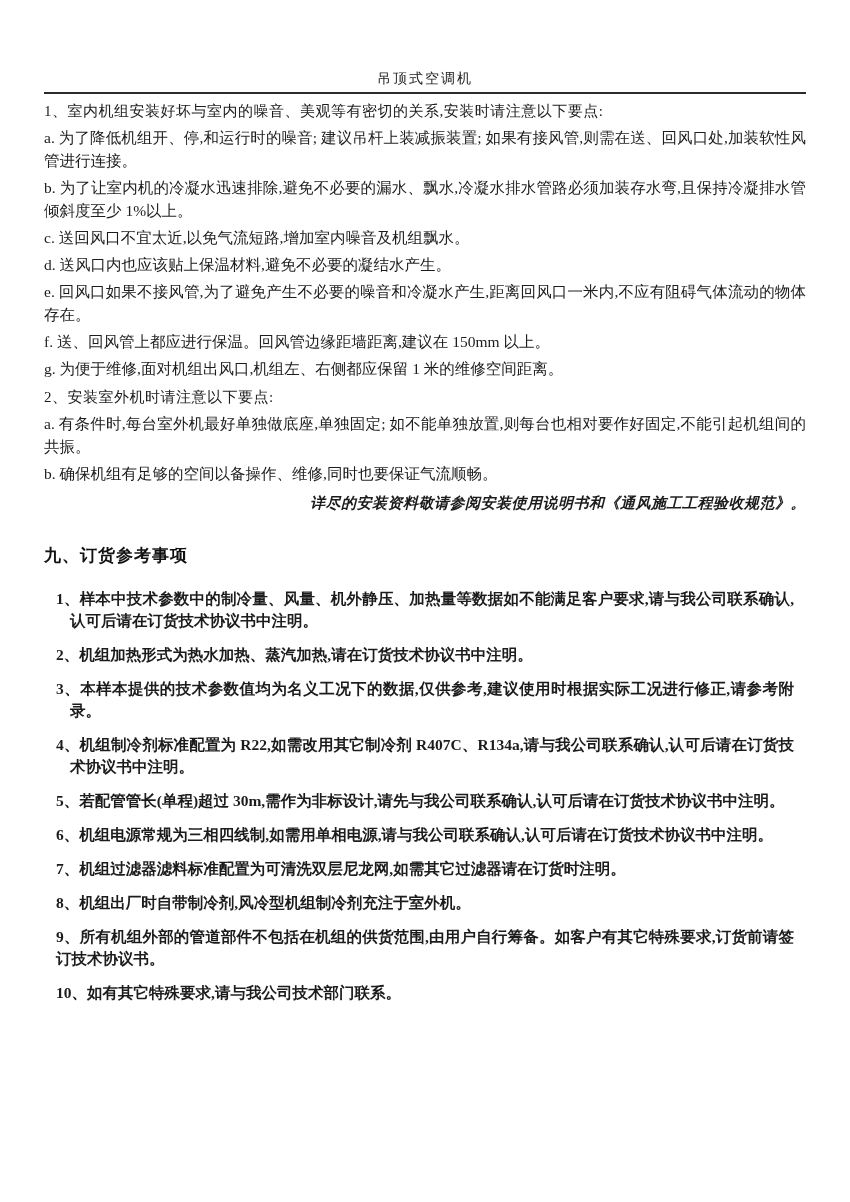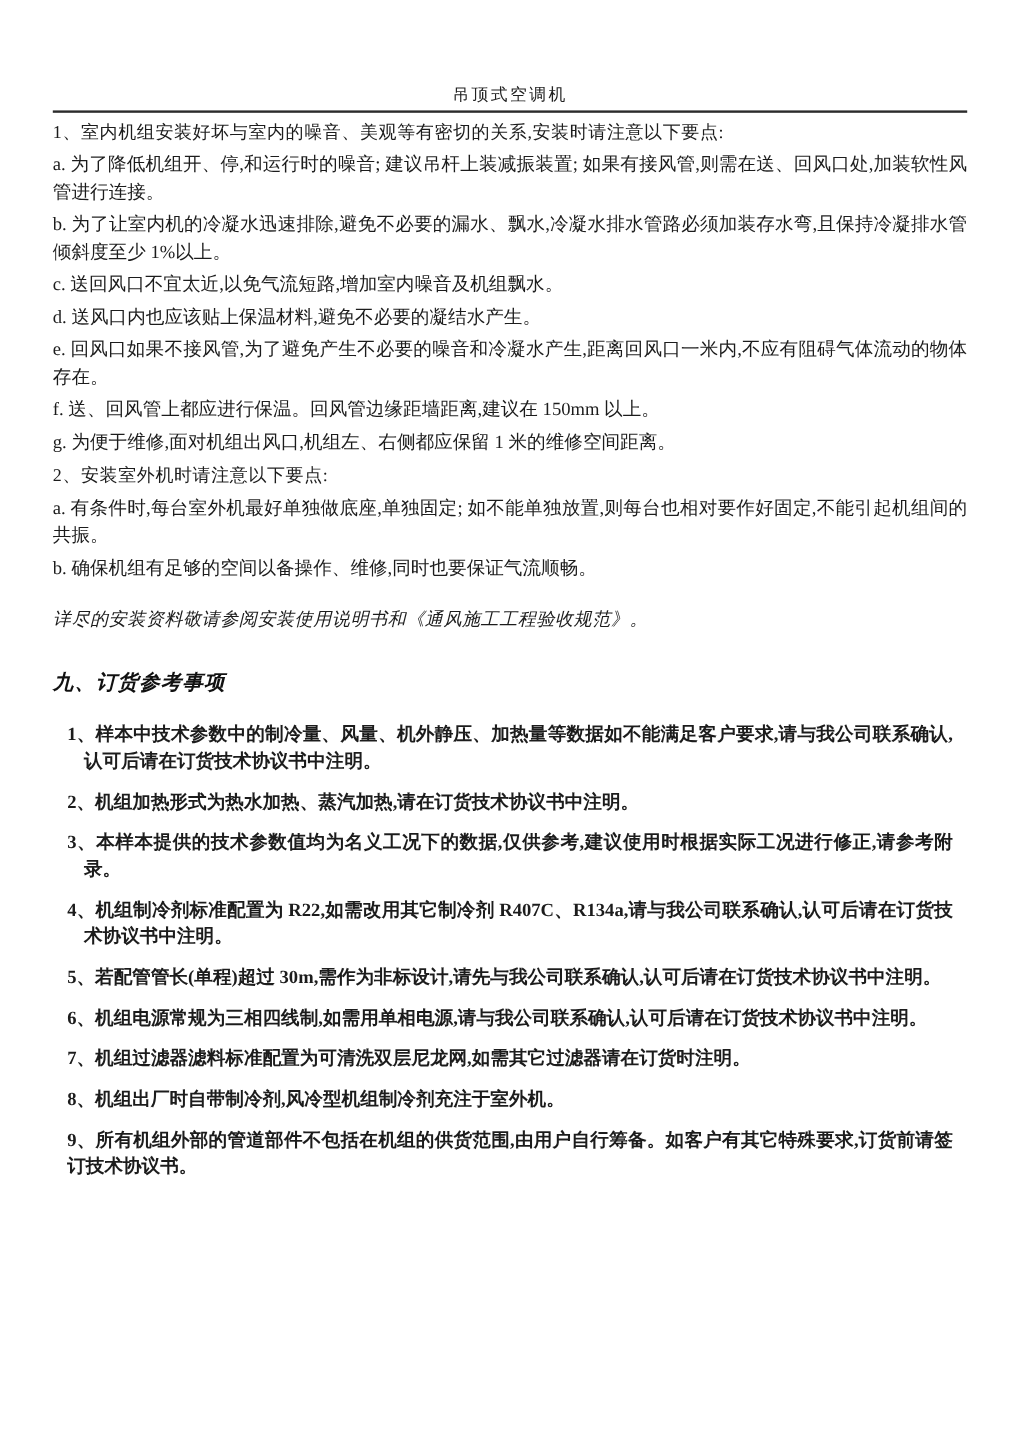--- a/index.html
+++ b/index.html
@@ -44,36 +44,36 @@
     margin-top: 7px;
     letter-spacing: 0.5px;
   }
   p.body {
     font-size: 15.5px;
     line-height: 23px;
     margin-top: 4px;
     text-align: justify;
   }
   p.note {
-    font-weight: normal;
+    font-weight: bold;
     font-style: italic;
     font-size: 15px;
     line-height: 21px;
-    margin-top: 22px;
+    margin-top: 8px;
     letter-spacing: 0.5px;
+    text-align: right;
   }
   h2.sec9 {
     font-family: "DejaVu Sans", "Liberation Sans", sans-serif;
     font-weight: bold;
     font-size: 17px;
     letter-spacing: 1px;
     margin: 30px 0 0 0;
     line-height: 22px;
     color: #111;
-    font-style: italic;
   }
   .items { margin-top: 22px; }
   p.item {
     font-size: 15.5px;
     line-height: 22px;
     margin: 12px;
     text-align: justify;
     padding-left: 14px;
     text-indent: -14px;
     font-weight: bold;
@@ -122,16 +122,17 @@
   <div class="items">
     <p class="item">1、样本中技术参数中的制冷量、风量、机外静压、加热量等数据如不能满足客户要求,请与我公司联系确认,认可后请在订货技术协议书中注明。</p>
     <p class="item">2、机组加热形式为热水加热、蒸汽加热,请在订货技术协议书中注明。</p>
     <p class="item">3、本样本提供的技术参数值均为名义工况下的数据,仅供参考,建议使用时根据实际工况进行修正,请参考附录。</p>
     <p class="item">4、机组制冷剂标准配置为 R22,如需改用其它制冷剂 R407C、R134a,请与我公司联系确认,认可后请在订货技术协议书中注明。</p>
     <p class="item">5、若配管管长(单程)超过 30m,需作为非标设计,请先与我公司联系确认,认可后请在订货技术协议书中注明。</p>
     <p class="item">6、机组电源常规为三相四线制,如需用单相电源,请与我公司联系确认,认可后请在订货技术协议书中注明。</p>
     <p class="item">7、机组过滤器滤料标准配置为可清洗双层尼龙网,如需其它过滤器请在订货时注明。</p>
     <p class="item">8、机组出厂时自带制冷剂,风冷型机组制冷剂充注于室外机。</p>
     <p class="item nohang">9、所有机组外部的管道部件不包括在机组的供货范围,由用户自行筹备。如客户有其它特殊要求,订货前请签订技术协议书。</p>
+    <p class="item">10、如有其它特殊要求,请与我公司技术部门联系。</p>
   </div>
 
 
 </div>
 
 </body></html>

